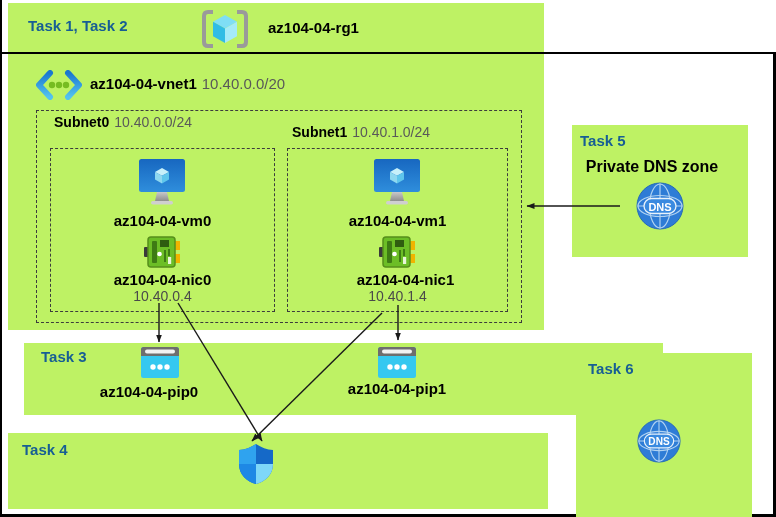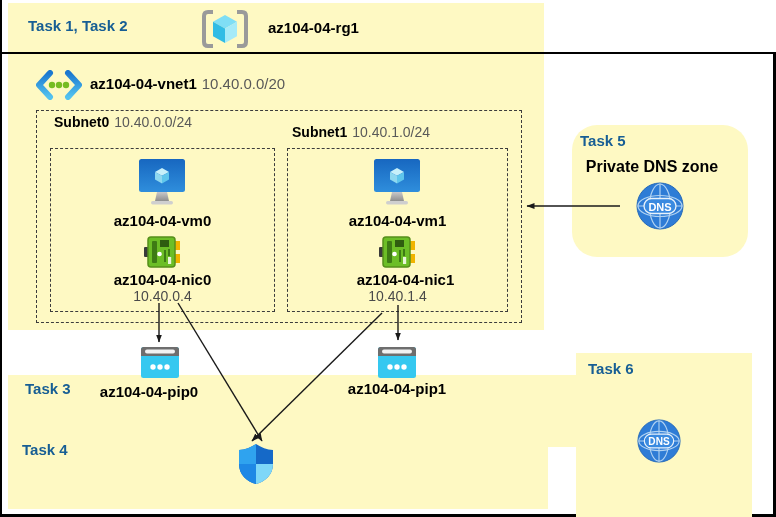--- a/index.html
+++ b/index.html
@@ -1,21 +1,21 @@
 <!DOCTYPE html>
 <html><head>
 <meta charset="utf-8">
 <style>
   * { margin:0; padding:0; box-sizing:border-box; }
   html,body { background:#fff; }
   body { font-family:"Liberation Sans","DejaVu Sans",sans-serif; }
   #canvas { position:relative; width:776px; height:517px; background:#fff; overflow:hidden; }
 
   .bline { position:absolute; background:#000; }
-  .graybox { position:absolute; background:#fef9c3; }
+  .graybox { position:absolute; background:#bef264; }
 
   .task-label { position:absolute; font-size:15px; font-weight:bold; color:#175E94; white-space:nowrap; }
   .res-label  { position:absolute; font-size:15px; font-weight:bold; color:#000; white-space:nowrap; }
   .center-label { text-align:center; }
   .sub-label { position:absolute; font-size:14px; white-space:nowrap; }
   .sub-label .b { font-weight:bold; color:#000; }
   .muted { color:#595959; font-weight:normal; }
   .cidr { margin-left:5px; }
   .ip-label { position:absolute; font-size:14px; color:#4a4a4a; text-align:center; }
 
@@ -145,39 +145,39 @@
       <path d="M21 15 V27 M25 14 V21" stroke="#3E7B14" stroke-width="2" fill="none"></path>
       <rect x="24" y="22" width="3.2" height="7" fill="#E8F5D8"></rect>
     </svg>
   </div>
 
   <div class="res-label center-label" style="left:50px;top:271px;width:225px;">az104-04-nic0</div>
   <div class="res-label center-label" style="left:295px;top:271px;width:221px;">az104-04-nic1</div>
   <div class="ip-label" style="left:50px;top:288px;width:225px;">10.40.0.4</div>
   <div class="ip-label" style="left:287px;top:288px;width:221px;">10.40.1.4</div>
 
-  <div class="graybox" style="left:572px;top:125px;width:176px;height:132px;border-radius:25px;">
+  <div class="graybox" style="left:572px;top:125px;width:176px;height:132px;">
     <div class="task-label" style="left:8px;top:7px;">Task 5</div>
     <div class="big-title" style="left:0;top:33px;width:160px;">Private DNS zone</div>
     <div class="icon" style="left:64px;top:57px;">
       <svg width="48" height="48" viewBox="0 0 48 48">
         <circle cx="24" cy="24" r="23" fill="#2E7CD6" stroke="#2368B8" stroke-width="1"></circle>
         <g stroke="#BFDCF5" stroke-width="1.2" fill="none" opacity="0.9">
           <ellipse cx="24" cy="24" rx="10.5" ry="22"></ellipse>
           <ellipse cx="24" cy="24" rx="22" ry="10.5"></ellipse>
           <line x1="24" y1="1.5" x2="24" y2="46.5"></line>
           <line x1="1.5" y1="24" x2="46.5" y2="24"></line>
         </g>
         <rect x="8" y="16.5" width="32" height="15" rx="7.5" fill="#3A8AE0" stroke="#E8F2FB" stroke-width="1.3"></rect>
         <text x="24" y="28.5" text-anchor="middle" fill="#ffffff" font-size="11" font-weight="bold" font-family="Liberation Sans, sans-serif">DNS</text>
       </svg>
     </div>
   </div>
 
-  <div class="graybox" style="left:8px;top:343px;width:639px;height:72px;margin-top:32px;">
+  <div class="graybox" style="left:24px;top:343px;width:639px;height:72px;">
     <div class="task-label" style="left:17px;top:5px;">Task 3</div>
   </div>
   <div class="icon" style="left:141px;top:347px;">
     <svg width="38" height="31" viewBox="0 0 38 31">
       <rect x="0" y="0" width="38" height="31" rx="2.5" fill="#35C8F0"></rect>
       <path d="M2.5 0 H35.5 Q38 0 38 2.5 V9 H0 V2.5 Q0 0 2.5 0 Z" fill="#6E6E6E"></path>
       <rect x="4" y="2.5" width="30" height="4" rx="2" fill="#F2F2F2"></rect>
       <circle cx="12" cy="20" r="2.7" fill="#fff"></circle>
       <circle cx="19" cy="20" r="2.7" fill="#fff"></circle>
       <circle cx="26" cy="20" r="2.7" fill="#fff"></circle>

